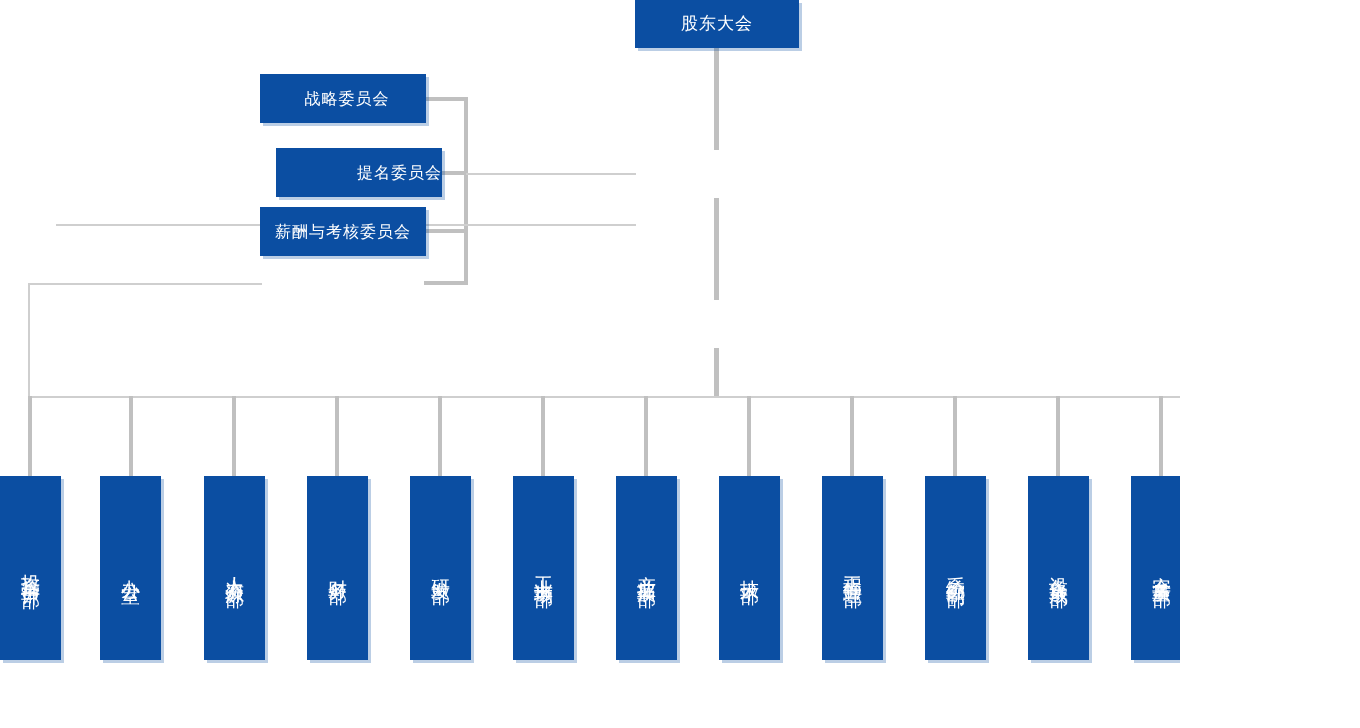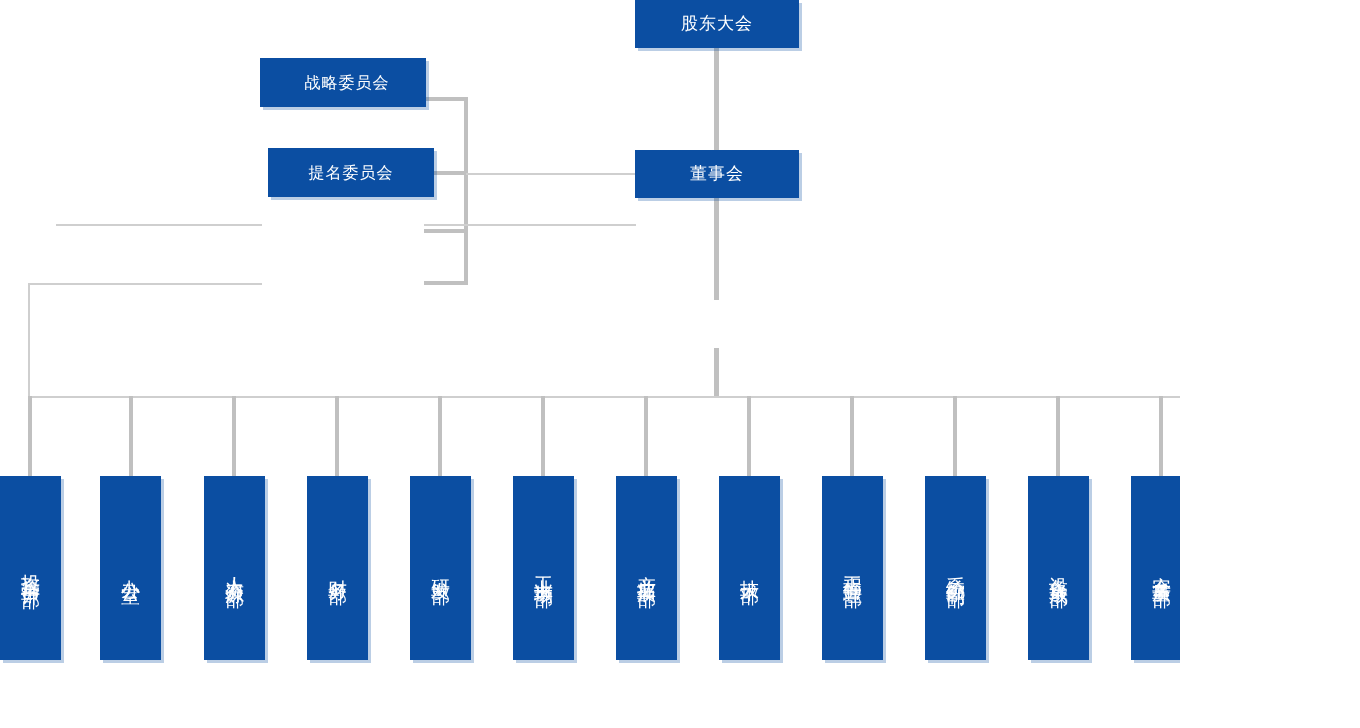--- a/index.html
+++ b/index.html
@@ -112,33 +112,33 @@
   <div class="conn thick" style="left:850px;  top:396px; width:4px; height:82px;"></div>
   <div class="conn thick" style="left:953px;  top:396px; width:4px; height:82px;"></div>
   <div class="conn thick" style="left:1056px; top:396px; width:4px; height:82px;"></div>
   <div class="conn thick" style="left:1159px; top:396px; width:4px; height:82px;"></div>
   <div class="conn thick" style="left:1269px; top:396px; width:4px; height:82px;"></div>
 
   <div class="node top-level" style="left:635px; top:0px; width:164px; height:48px;">
     <span>股东大会</span>
   </div>
 
-  <div class="node top-level" style="left:635px; top:150px; width:164px; height:48px;">
-    <span>董事会</span>
-  </div>
 
 
-  <div class="node committee" style="left:260px; top:58px; width:166px; height:49px;padding-left:8px;">
+  <div class="node committee" style="left:260px; top:74px; width:166px; height:49px;padding-left:8px;">
     <span>战略委员会</span>
   </div>
 
-  <div class="node committee" style="left:268px; top:148px; width:166px; height:49px;">
+  <div class="node committee" style="left:276px; top:148px; width:166px; height:49px;justify-content:flex-end;">
     <span>提名委员会</span>
   </div>
 
+  <div class="node committee" style="left:260px; top:207px; width:166px; height:49px;">
+    <span>薪酬与考核委员会</span>
+  </div>
 
 
   <div class="node dept" style="left:0px; top:476px; width:61px; height:184px;">
     <span class="dept-label">投资与审计部</span>
   </div>
 
   <div class="node dept" style="left:100px; top:476px; width:61px; height:184px;">
     <span class="dept-label">办公室</span>
   </div>
 

